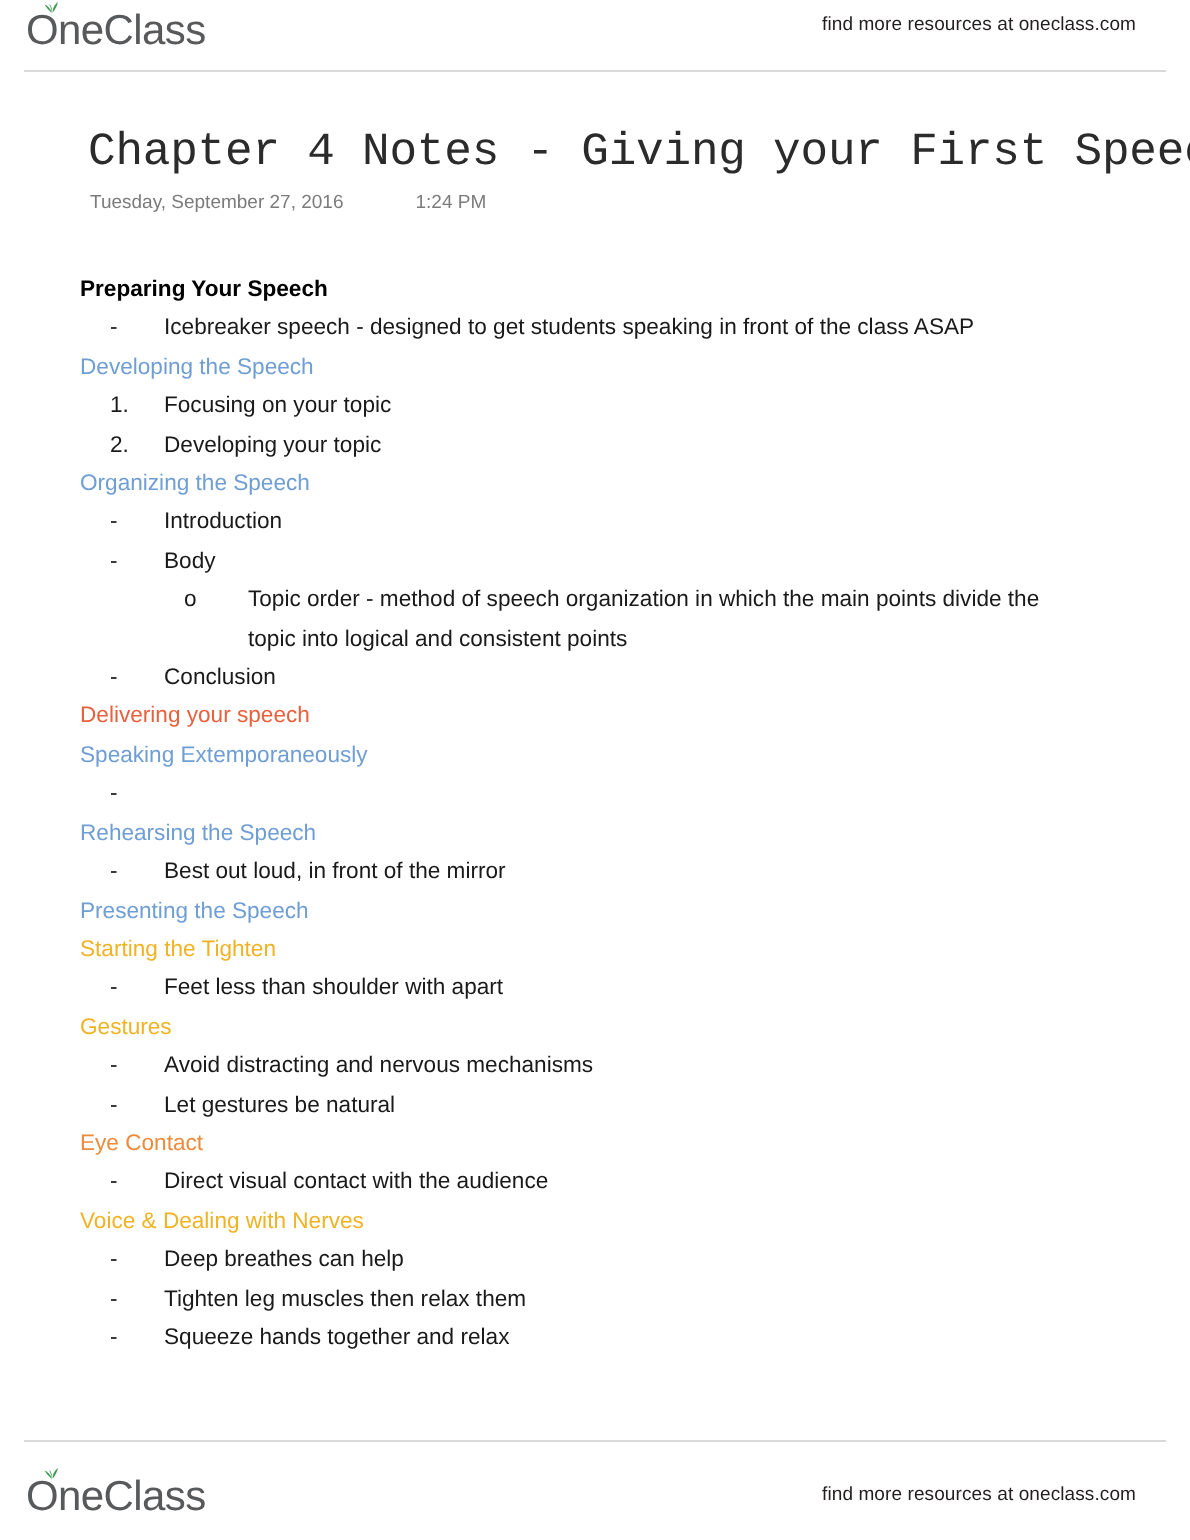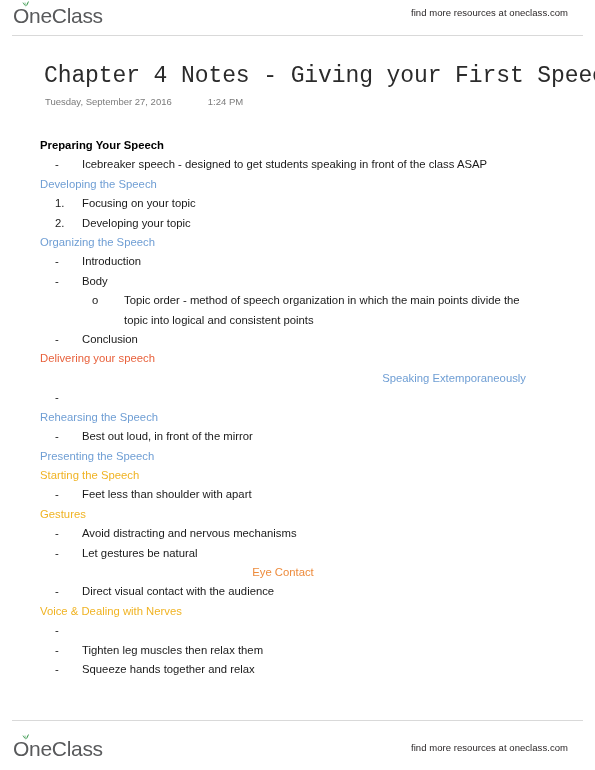--- a/index.html
+++ b/index.html
@@ -240,52 +240,53 @@
       </div>
       <div class="line bullet lvl2">
         <span class="marker">o</span>
         <span class="btext">Topic order - method of speech organization in which the main points divide the topic into logical and consistent points</span>
       </div>
       <div class="line bullet lvl1">
         <span class="marker">-</span>
         <span class="btext">Conclusion</span>
       </div>
       <div class="line h-sub" style="color: rgb(232, 97, 60);">Delivering your speech</div>
-      <div class="line h-sub" style="color: rgb(111, 158, 212); text-align: right;">Speaking Extemporaneously</div>
+      <div class="line h-sub" style="color: rgb(111, 158, 212);">Speaking Extemporaneously</div>
       <div class="line bullet lvl1">
         <span class="marker">-</span>
       </div>
       <div class="line h-sub" style="color: rgb(111, 158, 212);">Rehearsing the Speech</div>
       <div class="line bullet lvl1">
         <span class="marker">-</span>
         <span class="btext">Best out loud, in front of the mirror</span>
       </div>
       <div class="line h-sub" style="color: rgb(111, 158, 212);">Presenting the Speech</div>
-      <div class="line h-sub" style="color: rgb(240, 179, 35);">Starting the Speech</div>
+      <div class="line h-sub" style="color: rgb(240, 179, 35);">Starting the Tighten</div>
       <div class="line bullet lvl1">
         <span class="marker">-</span>
         <span class="btext">Feet less than shoulder with apart</span>
       </div>
       <div class="line h-sub" style="color: rgb(240, 179, 35);">Gestures</div>
       <div class="line bullet lvl1">
         <span class="marker">-</span>
         <span class="btext">Avoid distracting and nervous mechanisms</span>
       </div>
       <div class="line bullet lvl1">
         <span class="marker">-</span>
         <span class="btext">Let gestures be natural</span>
       </div>
-      <div class="line h-sub" style="color: rgb(237, 139, 60); text-align: center;">Eye Contact</div>
+      <div class="line h-sub" style="color: rgb(237, 139, 60);">Eye Contact</div>
       <div class="line bullet lvl1">
         <span class="marker">-</span>
         <span class="btext">Direct visual contact with the audience</span>
       </div>
       <div class="line h-sub" style="color: rgb(240, 179, 35);">Voice &amp; Dealing with Nerves</div>
       <div class="line bullet lvl1">
         <span class="marker">-</span>
+        <span class="btext">Deep breathes can help</span>
       </div>
       <div class="line bullet lvl1">
         <span class="marker">-</span>
         <span class="btext">Tighten leg muscles then relax them</span>
       </div>
       <div class="line bullet lvl1">
         <span class="marker">-</span>
         <span class="btext">Squeeze hands together and relax</span>
       </div>
     </div>

